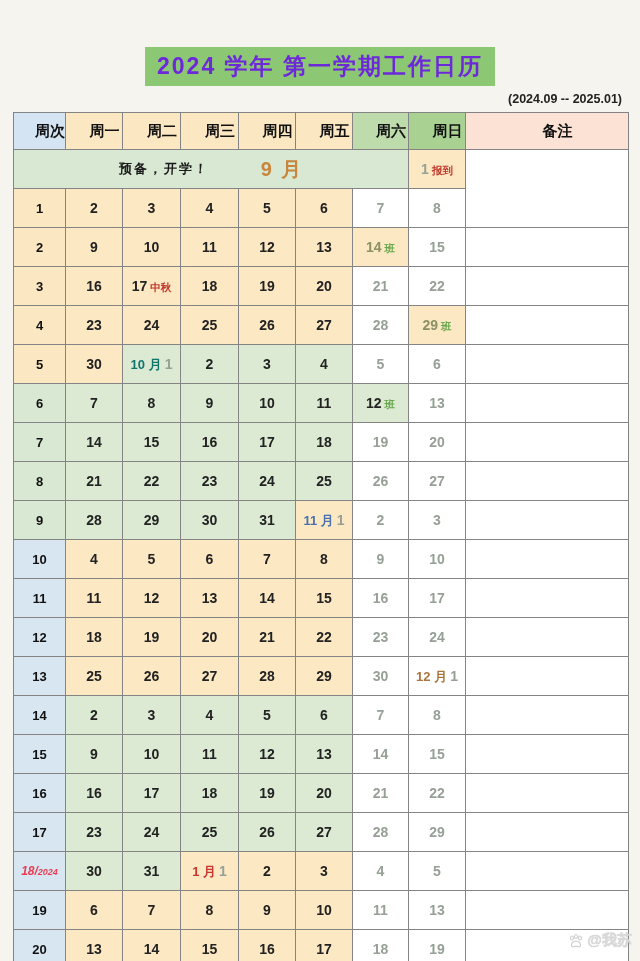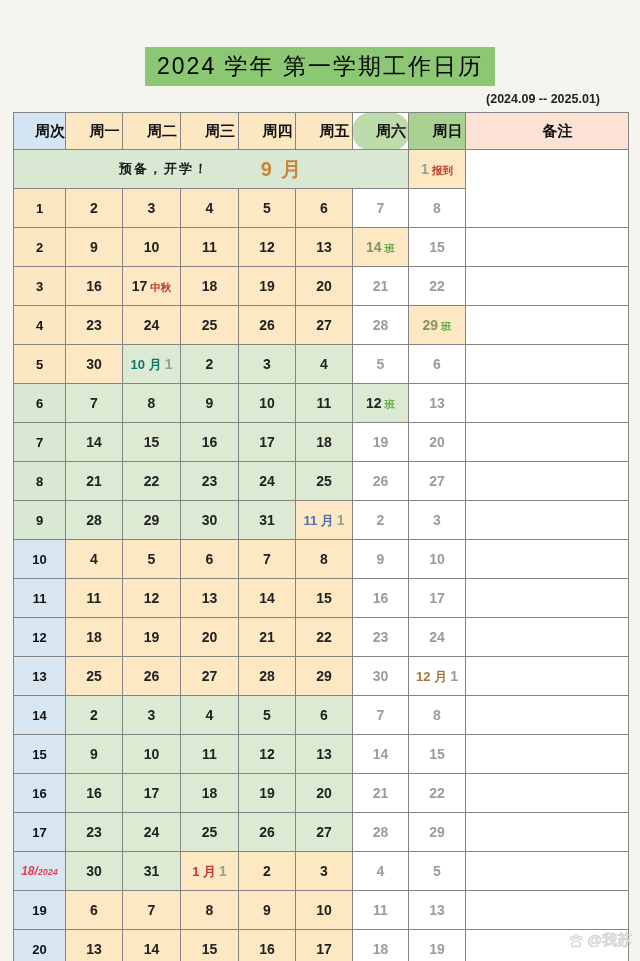--- a/index.html
+++ b/index.html
@@ -6,46 +6,46 @@
   body{
     width:640px;height:961px;
     background:#f6f4ef;
     font-family:"Liberation Sans","DejaVu Sans",sans-serif;
     position:relative;overflow:hidden;
   }
   .page{position:relative;width:640px;height:961px;}
 
   .page-title{
     position:absolute;top:47px;left:50%;transform:translateX(-50%);
-    background:#8cc873;color:#000000;
-    font-size:23px;font-weight:400;letter-spacing:2px;
+    background:#8cc873;color:#6d28d9;
+    font-size:23px;font-weight:700;letter-spacing:2px;
     padding:4px 12px;white-space:nowrap;text-align:right;
   }
   .subtitle{
-    position:absolute;top:92px;right:40px;
+    position:absolute;top:92px;right:18px;
     font-size:12.5px;color:#222;font-weight:700;
   }
 
   table.cal{
     position:absolute;left:13px;top:112px;
     width:615px;border-collapse:collapse;table-layout:fixed;
     background:#fff;
   }
   .cal td,.cal th{
     border:1px solid #848484;
     text-align:center;vertical-align:middle;
     padding:0;overflow:hidden;white-space:nowrap;
   }
   .cal th{height:36px;font-size:15px;font-weight:700;color:#111;padding-left:21px;}
   .cal td{height:38px;}
 
   
   .hdr-wk{background:#d4e4f3;}
   .hdr-day{background:#fbe7c1;}
-  .hdr-sat{background:#bedbac;color:#71a356;border-radius:16px;}
+  .hdr-sat{background:#bedbac;color:#71a356;}
   .hdr-sun{background:#a9d192;color:#467c2c;margin-left:8px;}
   .hdr-note{background:#fbe2d4;}
 
   
   .wk{font-size:13px;font-weight:700;color:#111;}
   .wbg-y{background:#fbe7c1;}
   .wbg-g{background:#d9e8d2;}
   .wbg-b{background:#d8e6f2;}
   .wk-red{color:#e83c52;font-style:italic;font-size:12px;}
   .wk-small{font-size:9px;font-style:italic;color:#e83c52;}

